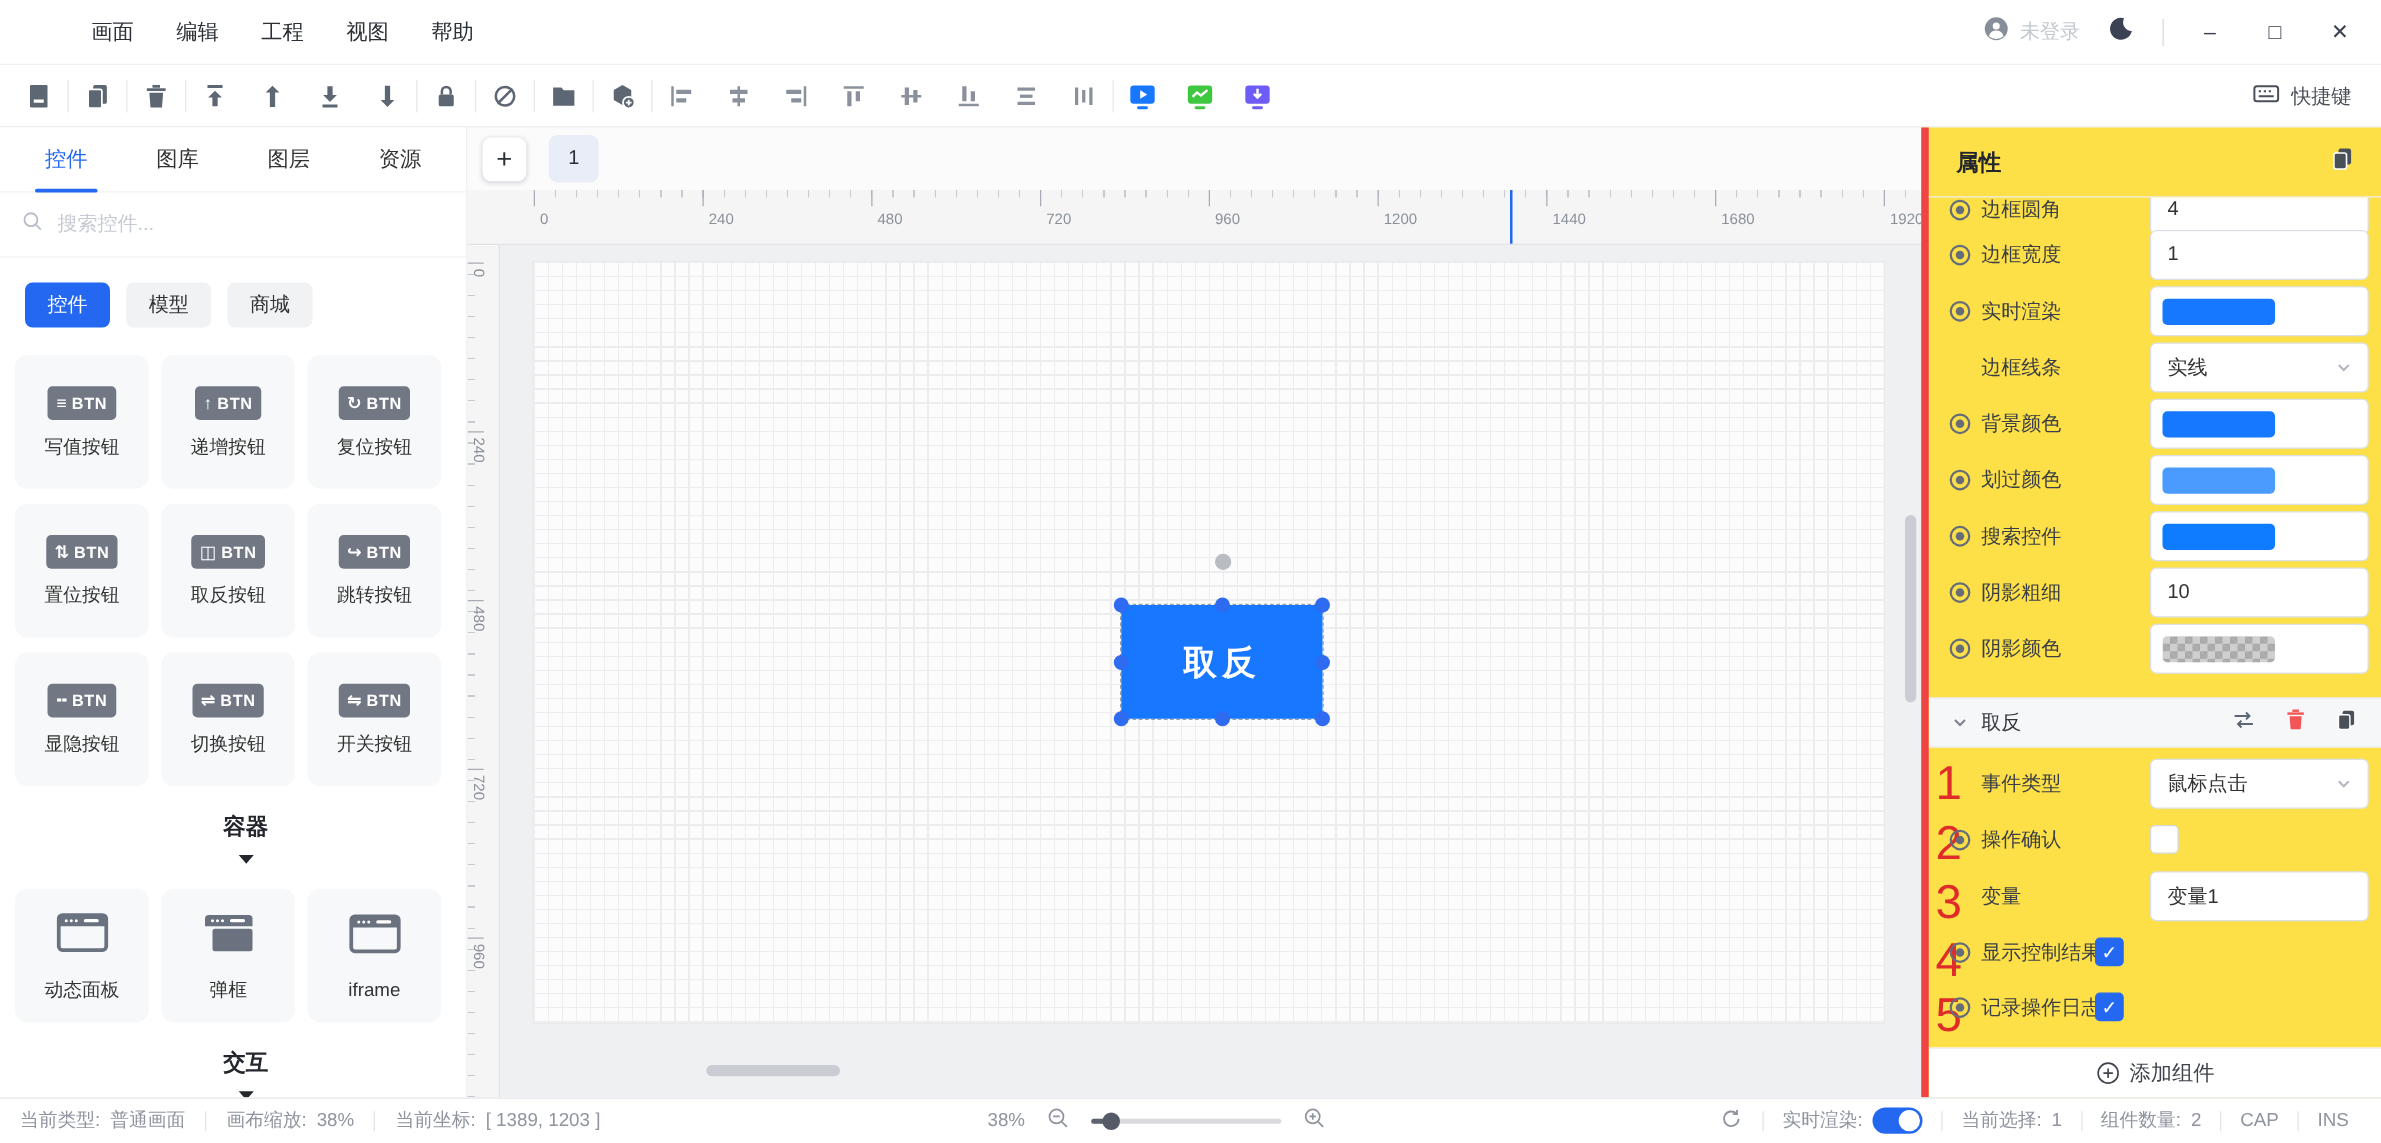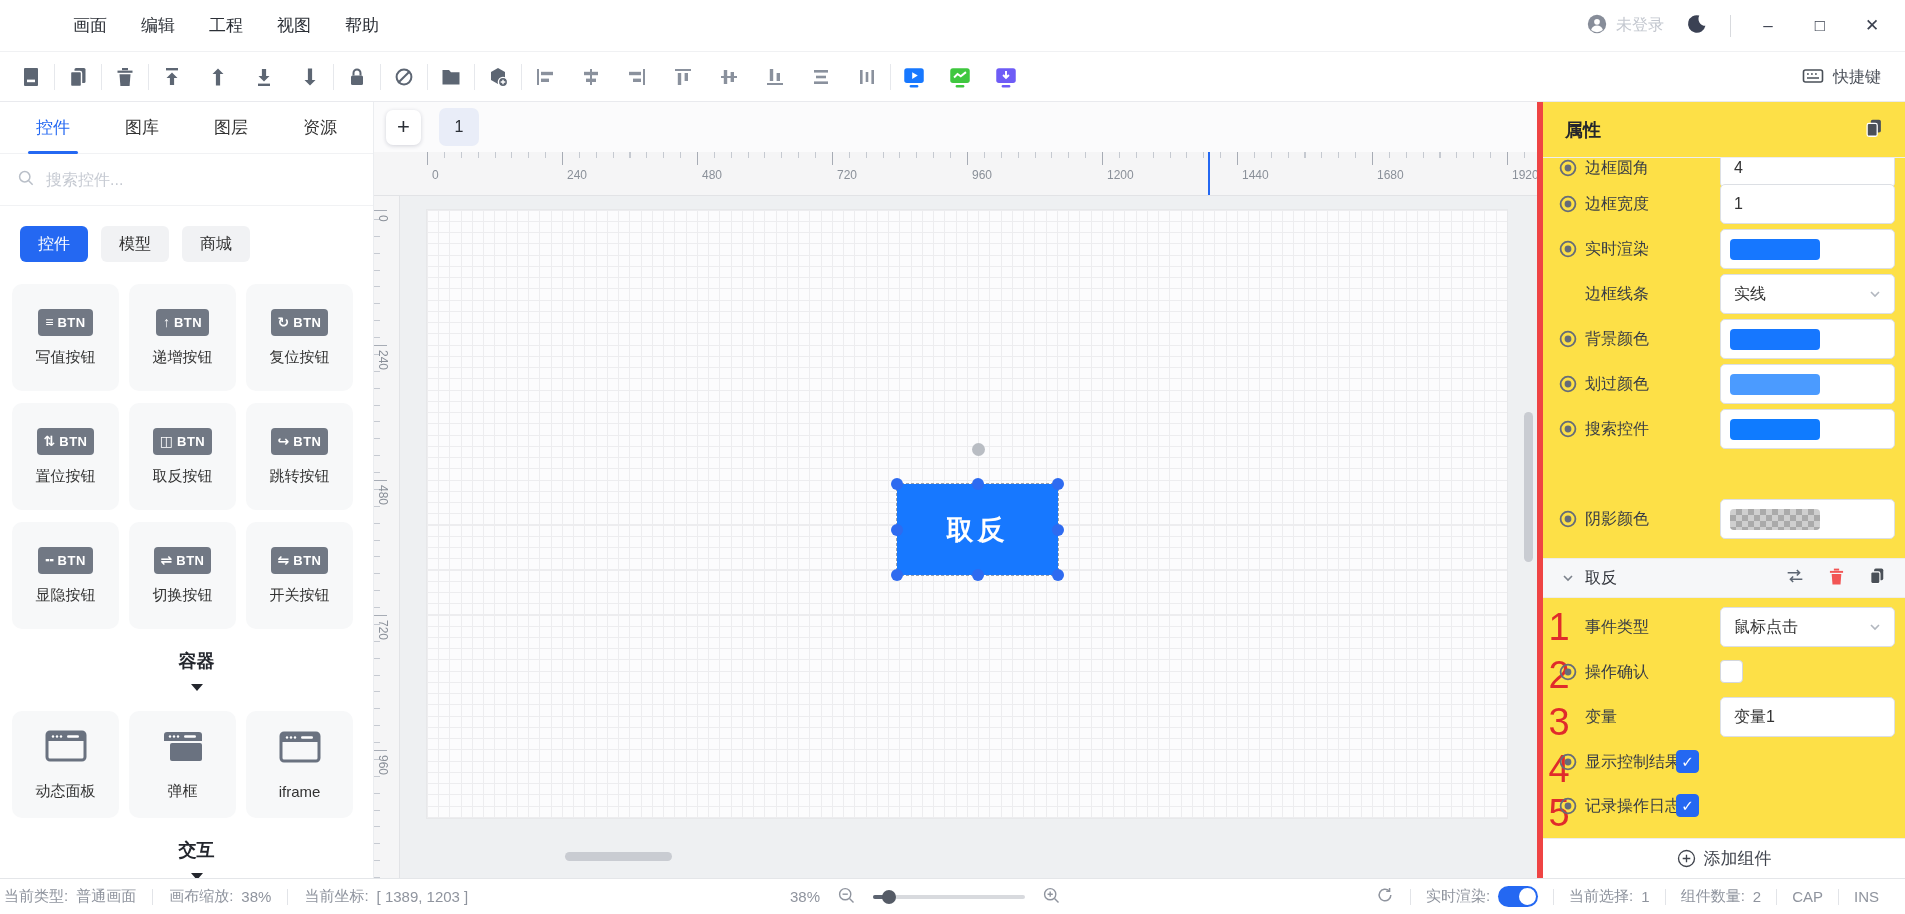--- a/index.html
+++ b/index.html
@@ -97,21 +97,21 @@
   .group-icons { margin-left:auto; display:flex; gap:20px; align-items:center; }
   .rednum { position:absolute; left:2px; width:28px; text-align:center; font-size:38px; color:#e02b2b; line-height:1; }
   .cb { width:23px; height:23px; border:1px solid #d4d7dd; border-radius:4px; background:#fff; position:absolute; left:177px; top:50%; margin-top:-12px; }
   .cb.checked { background:#2468f2; border-color:#2468f2; }
   .cb.checked::after { content:'✓'; position:absolute; inset:0; color:#fff; font-size:15px; display:flex; align-items:center; justify-content:center; }
   .cb4 { left:133px; }
   .addcomp { position:absolute; left:0; bottom:0; width:100%; height:40px; border-top:1px solid #ededf0; display:flex; align-items:center; justify-content:center; gap:8px; font-size:17px; color:#3f434c; background:#fff; }
 
   
   .statusbar { position:absolute; left:0; top:878px; width:1905px; height:36px; background:#fff; border-top:1px solid #e4e6e9; font-size:15px; color:#8f949e; }
-  .sb-left { position:absolute; left:4px; top:0; height:35px; display:flex; align-items:center; gap:16px; }
+  .sb-left { position:absolute; left:16px; top:0; height:35px; display:flex; align-items:center; gap:16px; }
   .sb-div { width:1px; height:16px; background:#e2e4e8; }
   .sb-item { display:flex; gap:8px; align-items:center; white-space:nowrap; }
   .sb-center { position:absolute; left:790px; top:0; height:35px; display:flex; align-items:center; gap:16px; }
   .slider { position:relative; width:152px; height:4px; background:#d8dade; border-radius:2px; }
   .slider .fill { position:absolute; left:0; top:0; height:4px; width:12px; background:#5c6370; border-radius:2px; }
   .slider .thumb { position:absolute; left:9px; top:50%; margin-top:-7px; width:14px; height:14px; border-radius:50%; background:#555b66; }
   .sb-right { position:absolute; right:26px; top:0; height:35px; display:flex; align-items:center; gap:15px; }
   .toggle { width:40px; height:21px; border-radius:11px; background:#c9ccd2; position:relative; }
   .toggle.checked { background:#2468f2; }
   .toggle .knob { position:absolute; top:2px; left:2px; width:17px; height:17px; border-radius:50%; background:#fff; }
@@ -596,20 +596,28 @@
     <div class="prow" style="top:251px;">
       <span class="radio-ic"><svg width="22" height="22" viewBox="0 0 22 22">
             <circle cx="11" cy="11" r="7.4" fill="none" stroke="#666c78" stroke-width="1.8"></circle>
             <circle cx="11" cy="11" r="3.4" fill="#666c78"></circle>
           </svg></span>
       <span class="plabel">搜索控件</span>
       <span class="pctl">
           <i class="swatch" style="background: rgb(15, 123, 255);"></i>
         </span>
     </div>
+    <div class="prow" style="top:296px;">
+      <span class="radio-ic"><svg width="22" height="22" viewBox="0 0 22 22">
+            <circle cx="11" cy="11" r="7.4" fill="none" stroke="#666c78" stroke-width="1.8"></circle>
+            <circle cx="11" cy="11" r="3.4" fill="#666c78"></circle>
+          </svg></span>
+      <span class="plabel">阴影粗细</span>
+      <span class="pctl input">10</span>
+    </div>
     <div class="prow" style="top:341px;">
       <span class="radio-ic"><svg width="22" height="22" viewBox="0 0 22 22">
             <circle cx="11" cy="11" r="7.4" fill="none" stroke="#666c78" stroke-width="1.8"></circle>
             <circle cx="11" cy="11" r="3.4" fill="#666c78"></circle>
           </svg></span>
       <span class="plabel">阴影颜色</span>
       <span class="pctl">
           <i class="swatch checker"></i>
         </span>
     </div>

